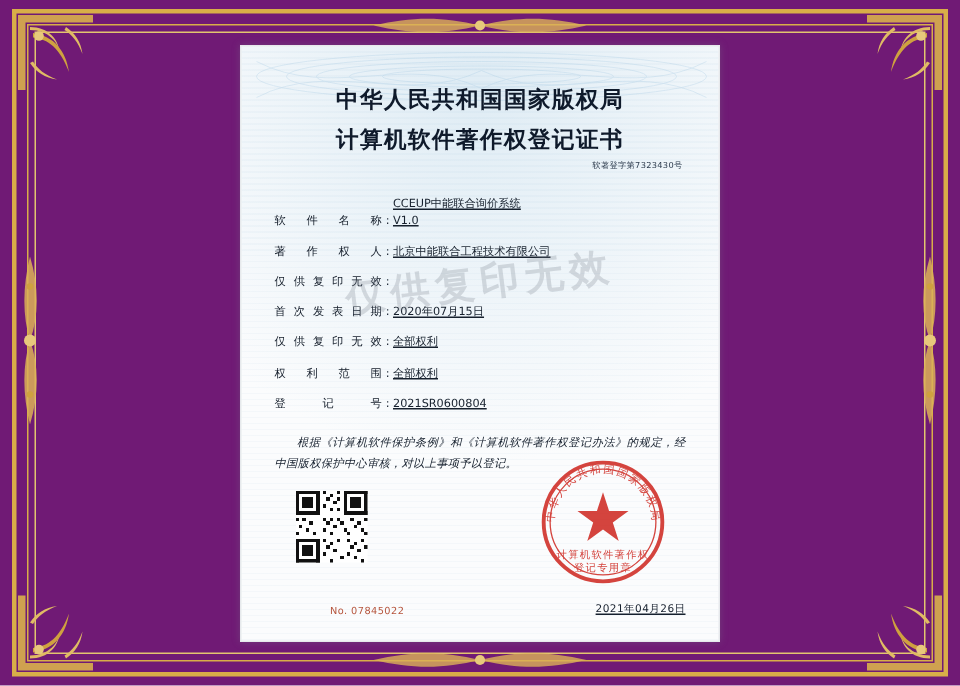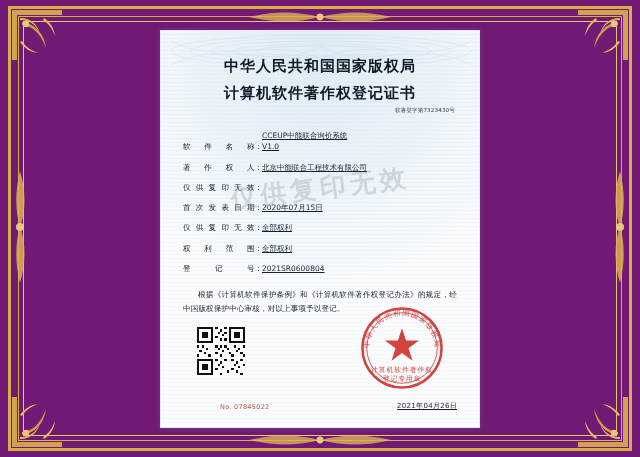--- a/index.html
+++ b/index.html
@@ -169,20 +169,21 @@
   }
 
   .body-text {
     margin-top: 14px;
     font-size: 7.5px;
     line-height: 1.85;
     color: #16202e;
     text-indent: 15px;
     text-align: justify;
     letter-spacing: .2px;
+    font-style: italic;
   }
 
   
   .qr {
     position: absolute;
     left: 36px;
     bottom: 52px;
     width: 48px;
     height: 48px;
     z-index: 3;

